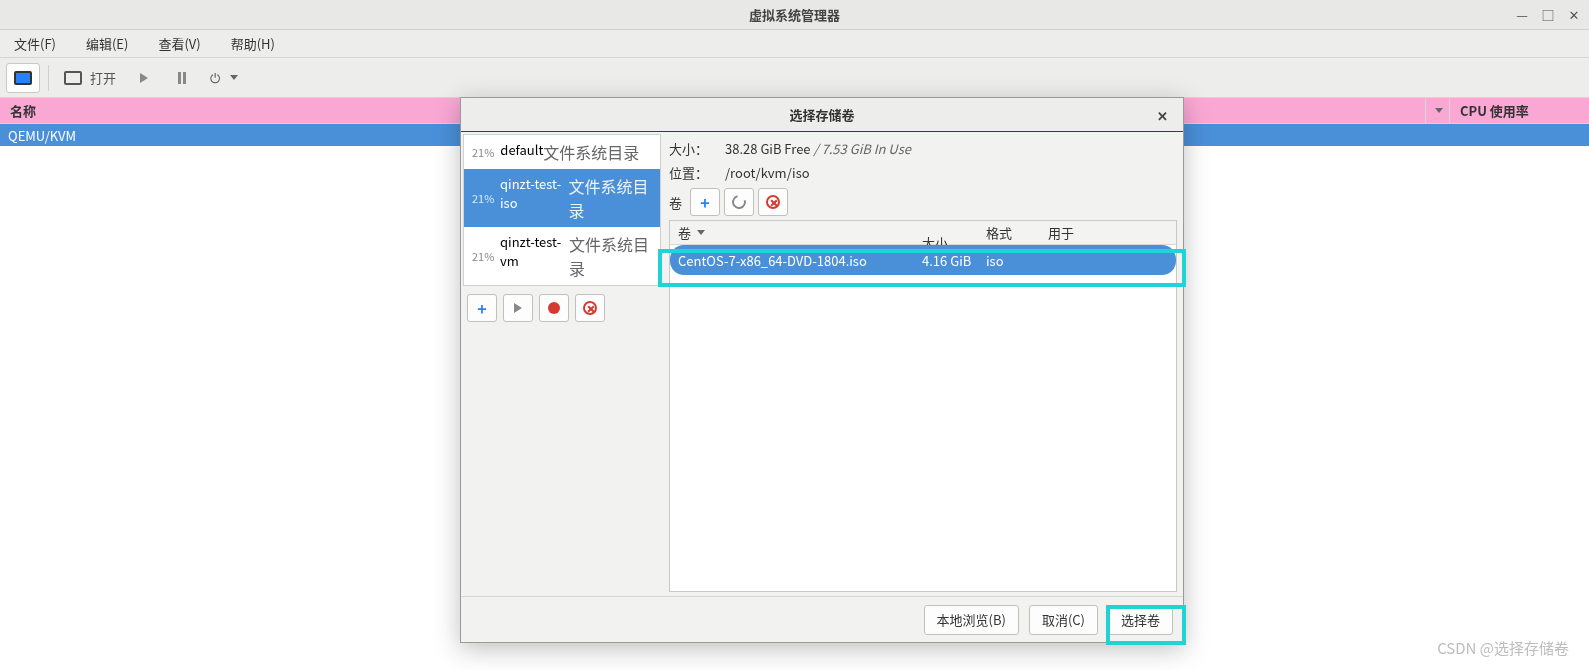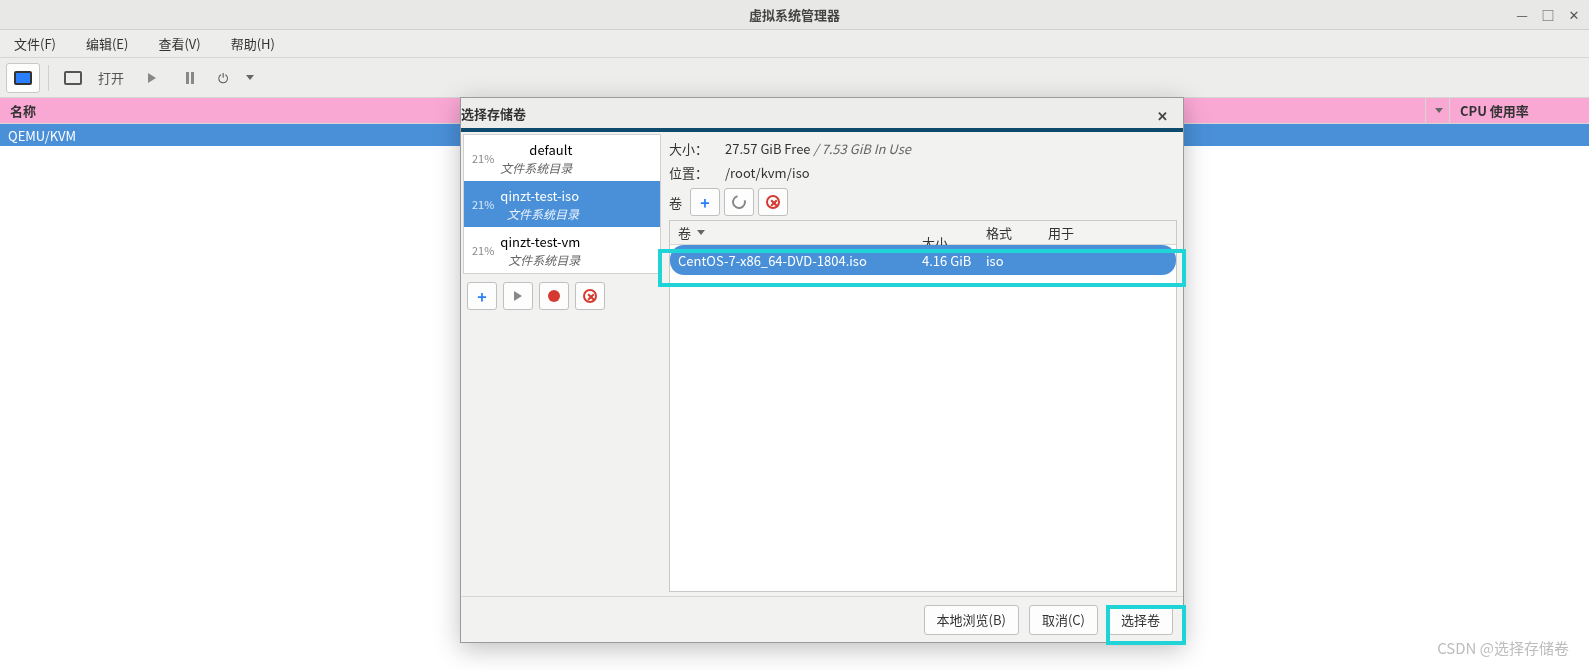--- a/index.html
+++ b/index.html
@@ -5,45 +5,45 @@
 *{box-sizing:border-box;margin:0;padding:0;font-family:"Noto Sans CJK SC","WenQuanYi Micro Hei",sans-serif;font-size:13px;}
 body{background:#fff;width:1589px;height:670px;overflow:hidden;position:relative;}
 .window{width:1589px;height:670px;display:flex;flex-direction:column;background:#ededeb;}
 .titlebar{height:30px;background:#e8e8e6;display:flex;align-items:center;justify-content:center;position:relative;border-bottom:1px solid #d0d0ce;}
 .titlebar-title{font-weight:bold;color:#444;}
 .titlebar-controls{position:absolute;right:8px;display:flex;gap:12px;align-items:center;}
 .titlebar-controls span{width:14px;height:14px;display:flex;align-items:center;justify-content:center;color:#555;}
 .menubar{height:28px;background:#ededeb;display:flex;align-items:center;padding:0 6px;gap:14px;border-bottom:1px solid #d6d6d4;}
 .menubar span{padding:3px 8px;color:#333;cursor:default;}
 .toolbar{height:40px;background:#ededeb;display:flex;align-items:center;padding:0 6px;gap:4px;border-bottom:1px solid #d6d6d4;}
-.tbtn{height:30px;min-width:34px;display:flex;align-items:center;justify-content:center;border:1px solid transparent;border-radius:3px;cursor:default;padding:0 6px;gap:16px;color:#555;}
+.tbtn{height:30px;min-width:34px;display:flex;align-items:center;justify-content:center;border:1px solid transparent;border-radius:3px;cursor:default;padding:0 6px;gap:8px;color:#555;}
 .tbtn.active{background:#fdfdfc;border:1px solid #c9c9c7;}
 .tbtn .mon{width:18px;height:14px;border:2px solid #555;border-radius:2px;position:relative;}
 .tbtn .mon.blue{background:#2a7fff;border-color:#333;}
 .sep{width:1px;height:26px;background:#d0d0ce;margin:0 4px;}
 .col-headers{height:26px;background:#f9a8d4;display:flex;align-items:center;border-bottom:1px solid #d6d6d4;}
 .col-name{flex:1;padding-left:10px;font-weight:bold;color:#333;}
 .col-drop{width:24px;text-align:center;color:#666;border-left:1px solid #d6d6d4;height:100%;display:flex;align-items:center;justify-content:center;}
 .col-cpu{width:140px;padding:0 10px;font-weight:bold;color:#333;border-left:1px solid #d6d6d4;height:100%;display:flex;align-items:center;}
 .main-list{flex:1;background:#fff;}
 .main-row{height:22px;background:#4a90d9;color:#fff;display:flex;align-items:center;padding-left:8px;}
 
 .dialog{position:absolute;left:460px;top:97px;width:724px;height:546px;background:#f2f2f0;border:1px solid #9a9a98;box-shadow:0 6px 24px rgba(0,0,0,.25);display:flex;flex-direction:column;}
-.dlg-title{height:34px;display:flex;align-items:center;position:relative;background:#ededeb;border-bottom:4px solid #0c4a6e;}
+.dlg-title{height:34px;display:flex;align-items:center;justify-content:center;position:relative;background:#ededeb;border-bottom:1px solid #0c4a6e;}
 .dlg-title-text{font-weight:bold;color:#333;}
 .dlg-close{position:absolute;right:10px;top:8px;width:16px;height:16px;color:#444;cursor:default;font-weight:bold;}
 .dlg-body{flex:1;display:flex;overflow:hidden;}
 .pool-list{width:198px;background:#fff;border-right:1px solid #d0d0ce;display:flex;flex-direction:column;border:1px solid #d0d0ce;margin:2px 0 2px 2px;}
 .pool-item{display:flex;align-items:center;padding:5px 8px;gap:6px;cursor:default;}
 .pool-item.selected{background:#4a90d9;color:#fff;}
 .pool-pct{font-size:11px;color:#888;min-width:22px;text-align:right;}
 .pool-item.selected .pool-pct{color:#dbe9f8;}
-.pool-txt{display:flex;flex-direction:column;align-items:flex-end;}
+.pool-txt{display:flex;flex-direction:row;}
 .pool-name{font-size:13px;}
-.pool-sub{font-size:12px;color:#666;font-style:italic;}
+.pool-sub{font-size:16px;color:#666;}
 .pool-item.selected .pool-sub{color:#eaf2fb;}
 .right-pane{flex:1;display:flex;flex-direction:column;padding:4px 6px 4px 8px;justify-content:space-between;}
 .info-row{display:flex;align-items:center;height:24px;gap:8px;}
 .info-label{color:#333;min-width:48px;}
 .info-val{color:#333;}
 .info-val .italic{font-style:italic;color:#666;}
 .vol-bar{display:flex;align-items:center;height:36px;gap:4px;}
 .vol-label{color:#333;margin-right:4px;}
 .sq-btn{width:30px;height:28px;border:1px solid #c0c0be;background:#fdfdfd;border-radius:3px;display:flex;align-items:center;justify-content:center;cursor:default;}
 .vol-table{flex:1;border:1px solid #c8c8c6;background:#fff;display:flex;flex-direction:column;}
@@ -169,21 +169,21 @@
             <span class="redcircle"></span>
           </div>
         <div class="sq-btn">
             <span class="xcircle"></span>
           </div>
       </div>
     </div>
     <div class="right-pane">
       <div class="info-row">
         <span class="info-label">大小：</span>
-        <span class="info-val"><span>27.57 GiB Free</span><span class="italic"> / 7.53 GiB In Use</span></span>
+        <span class="info-val"><span>38.28 GiB Free</span><span class="italic"> / 7.53 GiB In Use</span></span>
       </div>
       <div class="info-row">
         <span class="info-label">位置：</span>
         <span class="info-val">/root/kvm/iso</span>
       </div>
       <div class="vol-bar">
         <span class="vol-label">卷</span>
         <div class="sq-btn">
             <span class="plus">+</span>
           </div>

